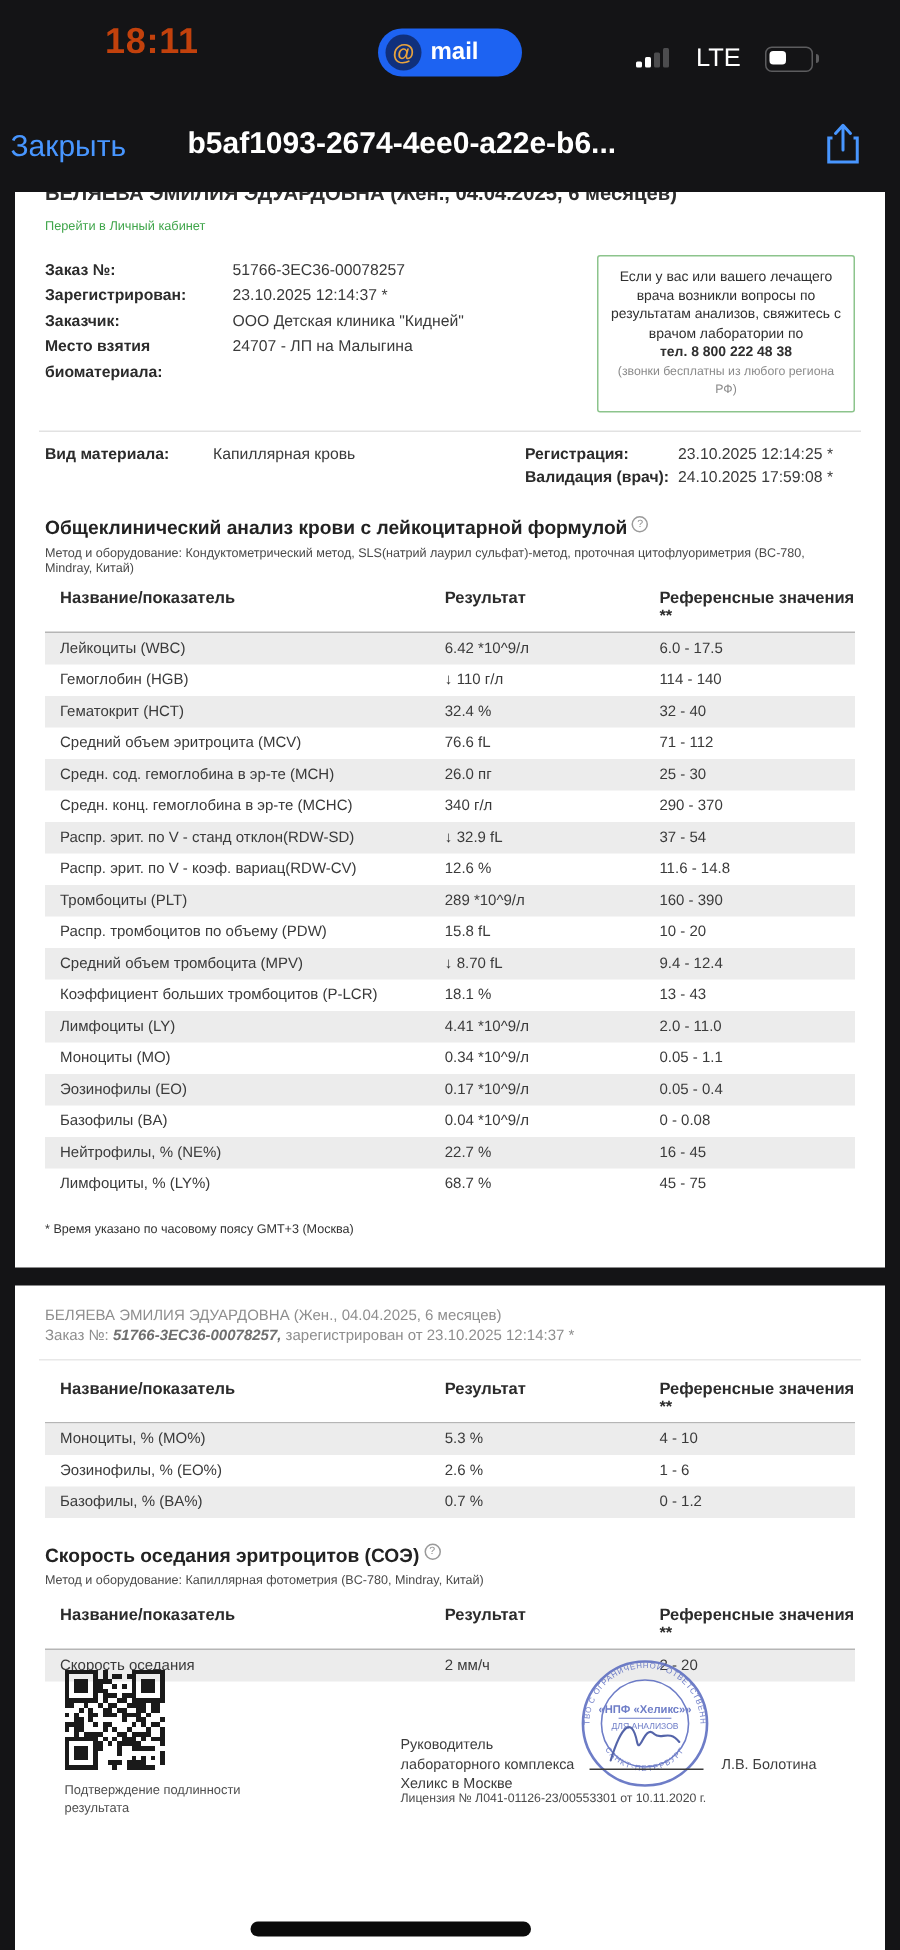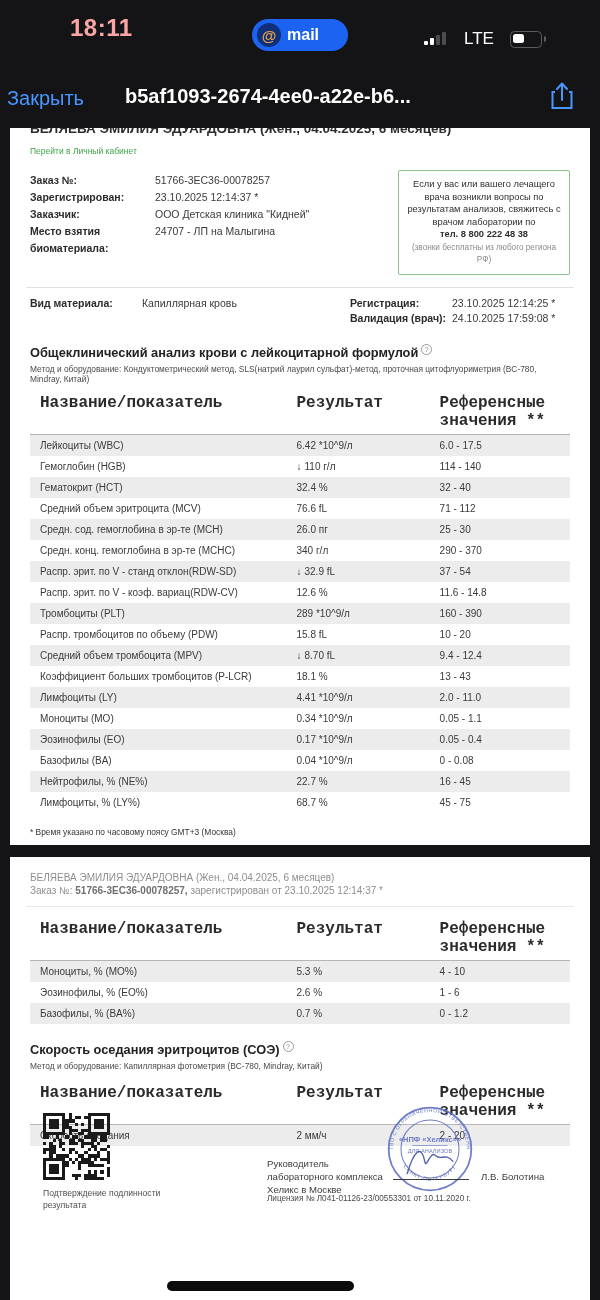--- a/index.html
+++ b/index.html
@@ -4,21 +4,21 @@
 <style>
   html,body{margin:0;padding:0;}
   body{
     width:600px;height:1300px;position:relative;overflow:hidden;
     background:#141416;
     font-family:"Liberation Sans","DejaVu Sans",sans-serif;
     -webkit-font-smoothing:antialiased;
   }
   
   .status-bar{position:absolute;top:0;left:0;width:600px;height:57px;background:#141416;}
-  .time{position:absolute;left:70px;top:14px;color:#fca5a5;font-size:24px;font-weight:700;letter-spacing:.5px;}
+  .time{position:absolute;left:70px;top:14px;color:#c2410c;font-size:24px;font-weight:700;letter-spacing:.5px;}
   .mail-pill{position:absolute;left:252px;top:19px;height:32px;min-width:96px;background:#1d63f2;
     border-radius:17px;display:flex;align-items:center;padding:0 12px 0 5px;box-sizing:border-box;}
   .at-circle{width:24px;height:24px;border-radius:50%;background:#10307c;color:#e8a33d;
     font-size:15px;font-weight:700;display:flex;align-items:center;justify-content:center;margin-right:6px;}
   .mail-label{color:#fff;font-size:16px;font-weight:600;}
   .signal{position:absolute;left:424px;top:32px;display:flex;align-items:flex-end;gap:2px;}
   .signal i{display:block;width:4px;border-radius:1px;background:#fff;}
   .signal i.s1{height:4px}.signal i.s2{height:7px}
   .signal i.s3{height:10px;background:#4c4c4e}.signal i.s4{height:13px;background:#4c4c4e}
   .carrier{position:absolute;left:464px;top:29px;color:#fff;font-size:17px;font-weight:500;}
@@ -56,33 +56,33 @@
   .sample-right{flex:1;}
   .sample-right .plabel{width:102px;}
   .sample-flex .pair{line-height:15.5px;}
   
   .sec-title{font-size:12.8px;font-weight:700;color:#222;margin-top:17px;}
   .info-q{display:inline-block;width:9px;height:9px;border:1px solid #9a9a9a;border-radius:50%;
     color:#8a8a8a;font-size:7px;font-weight:400;line-height:9px;text-align:center;vertical-align:super;margin-left:3px;}
   .method{font-size:8.4px;color:#4a4a4a;margin-top:4px;}
   
   .rtable{margin-top:7px;}
-  .thead{display:grid;grid-template-columns:47.5% 26.5% 26%;font-size:16px;font-weight:700;color:#2b2b2b;
-    padding:3px 0 4px 0;border-bottom:1px solid #b5b5b5;font-family:Liberation Mono, monospace;}
+  .thead{display:grid;grid-template-columns:47.5% 26.5% 26%;font-size:11px;font-weight:700;color:#2b2b2b;
+    padding:3px 0 4px 0;border-bottom:1px solid #b5b5b5;}
   .thead div{padding-left:10px;}
   .trow{display:grid;grid-template-columns:47.5% 26.5% 26%;font-size:10px;color:#3a3a3a;align-items:center;}
   .trow>div{padding:5px 4px 5px 10px;line-height:11px;}
   .tbody .trow:nth-child(odd){background:#ececec;}
   .arrow{margin-right:3px;font-size:10px;color:#2f2f2f;}
   
   .footnotes{margin-top:13px;font-size:8.4px;color:#333;line-height:13px;}
   
   .p2-head{margin-top:14px;font-size:10px;color:#8e8e8e;line-height:14px;}
   .p2-order{font-size:10px;color:#8e8e8e;}
-  .p2-order b{color:#6f6f6f;}
+  .p2-order b{color:#6f6f6f;font-style:italic;}
   .p2-hr{border:none;border-top:1px solid #e8e8e8;margin:10px -4px 0 -4px;}
   .p2 .rtable{margin-top:10px;}
   .sig-area{position:absolute;left:0;top:0;width:580px;height:443px;pointer-events:none;}
   .qr{position:absolute;left:33px;top:256px;width:67px;height:67px;}
   .qr svg{display:block;width:100%;height:100%;}
   .qr-caption{position:absolute;left:33px;top:330px;width:125px;font-size:8.6px;color:#4f4f4f;line-height:12px;}
   .signer-role{position:absolute;left:257px;top:300px;width:130px;font-size:9.6px;color:#3c3c3c;line-height:13px;}
   .stamp{position:absolute;left:376px;top:248px;width:88px;height:88px;opacity:.88;}
   .sig-line{position:absolute;left:383px;top:322px;width:76px;border-bottom:1.3px solid #3b3b3b;}
   .signer-name{position:absolute;left:471px;top:314px;font-size:9.6px;color:#3c3c3c;}

